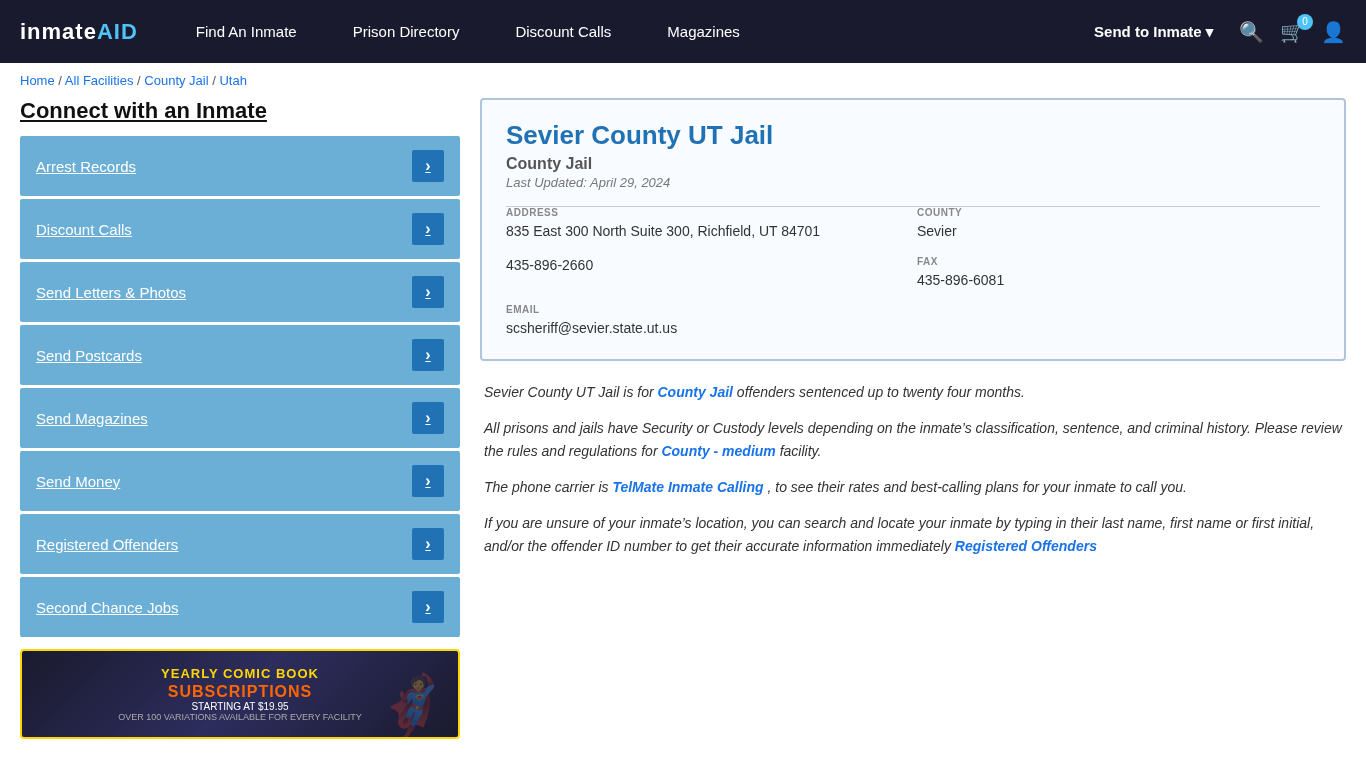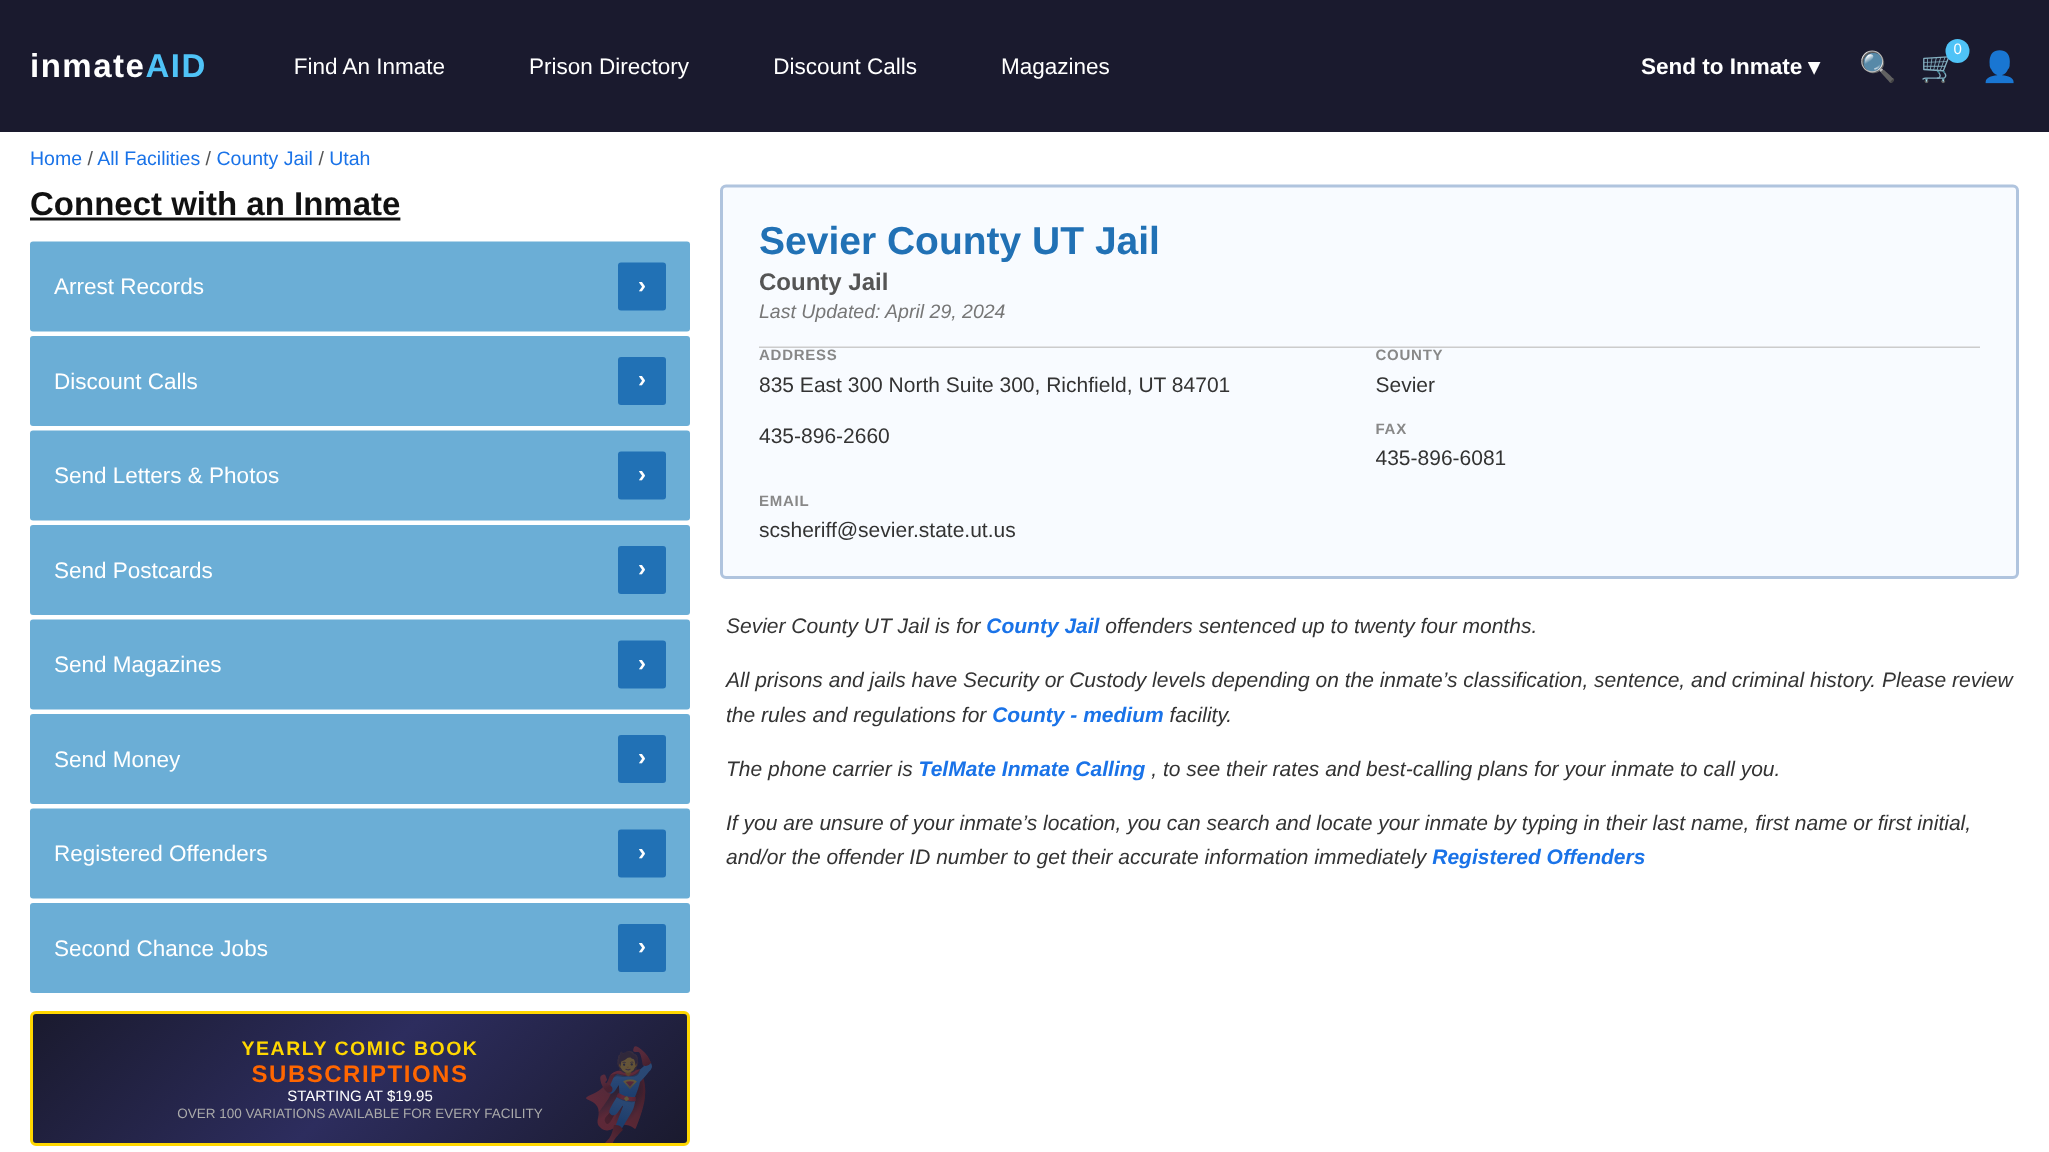--- a/index.html
+++ b/index.html
@@ -1,21 +1,21 @@
 <!DOCTYPE html>
 <html><head>
   <meta charset="utf-8">
   <style>
     * { margin: 0; padding: 0; box-sizing: border-box; }
     body { font-family: Arial, sans-serif; font-size: 14px; color: #333; background: #fff; }
 
     
     .header {
       background: #1a1a2e;
-      height: 88px;
+      height: 63px;
       display: flex;
       align-items: center;
       padding: 0 20px;
       gap: 0;
     }
     .header-logo {
       display: flex;
       align-items: center;
       margin-right: 30px;
     }
@@ -123,20 +123,21 @@
       background: #6baed6;
       color: #fff;
       padding: 14px 16px;
       display: flex;
       align-items: center;
       justify-content: space-between;
       cursor: pointer;
       font-size: 15px;
       font-weight: 500;
       border-radius: 2px;
+      text-decoration: underline;
     }
     .sidebar-arrow {
       background: #2171b5;
       width: 32px;
       height: 32px;
       display: flex;
       align-items: center;
       justify-content: center;
       border-radius: 2px;
       font-size: 16px;

